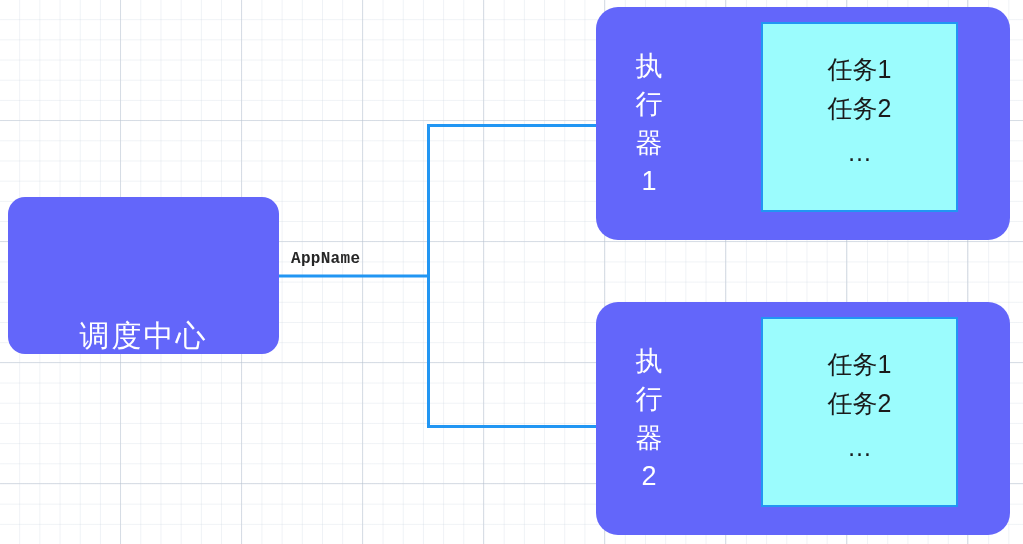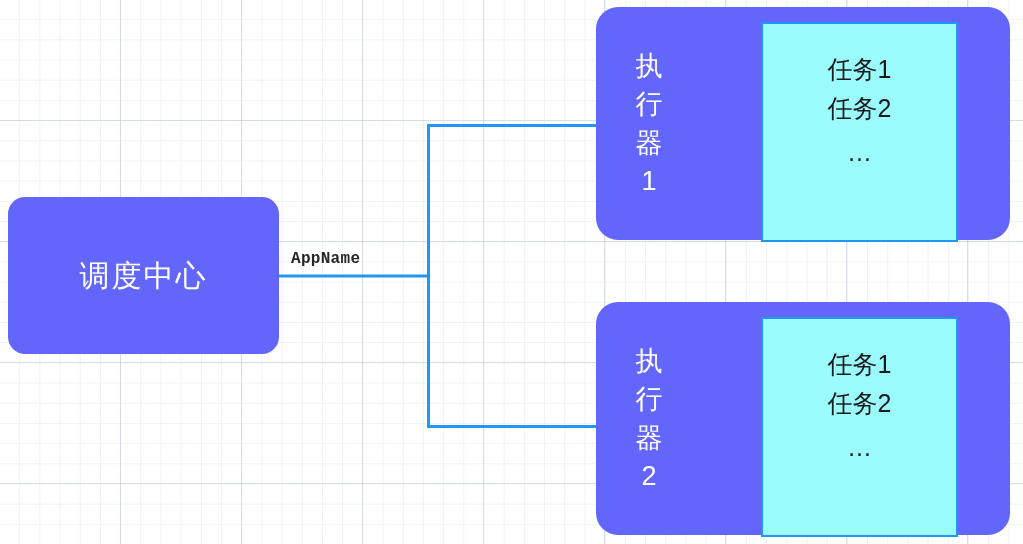--- a/index.html
+++ b/index.html
@@ -90,21 +90,21 @@
   .executor-label .ch {
     display: block;
     text-align: center;
   }
 
   .task-box {
     position: absolute;
     left: 165px;
     top: 15px;
     width: 197px;
-    height: 220px;
+    height: 190px;
     box-sizing: border-box;
     border: 2px solid #2196f3;
     display: flex;
     flex-direction: column;
     align-items: center;
     justify-content: flex-start;
     padding-top: 26px;
   }
   .task-line {
     color: #1a1a1a;
@@ -144,21 +144,21 @@
 
     <line x1="428.5" y1="124" x2="428.5" y2="428" stroke="#2196f3" stroke-width="3" stroke-linecap="butt"></line>
 
     <line x1="427" y1="125.5" x2="600" y2="125.5" stroke="#2196f3" stroke-width="3" stroke-linecap="butt"></line>
 
     <line x1="427" y1="426.5" x2="600" y2="426.5" stroke="#2196f3" stroke-width="3" stroke-linecap="butt"></line>
   </svg>
 
   <div class="edge-label">AppName</div>
 
-  <div class="node scheduler-node" style="background:#6366fa;">
+  <div class="node scheduler-node" style="background:#6366fa;align-items:flex-end;">
     <span class="scheduler-label">调度中心</span>
   </div>
 
   <div class="node executor-node exec1" style="background:#6366fa;">
     <div class="executor-label">
       <span class="ch">执</span>
       <span class="ch">行</span>
       <span class="ch">器</span>
       <span class="ch">1</span>
     </div>

